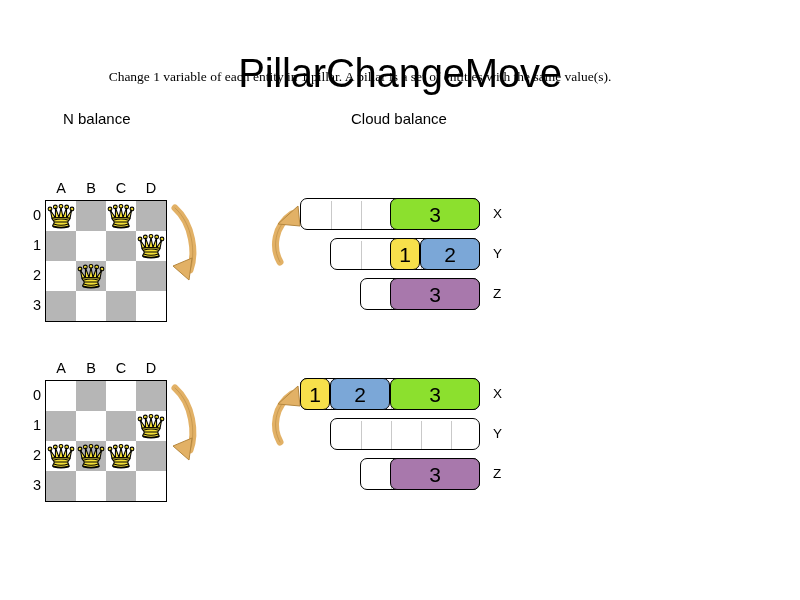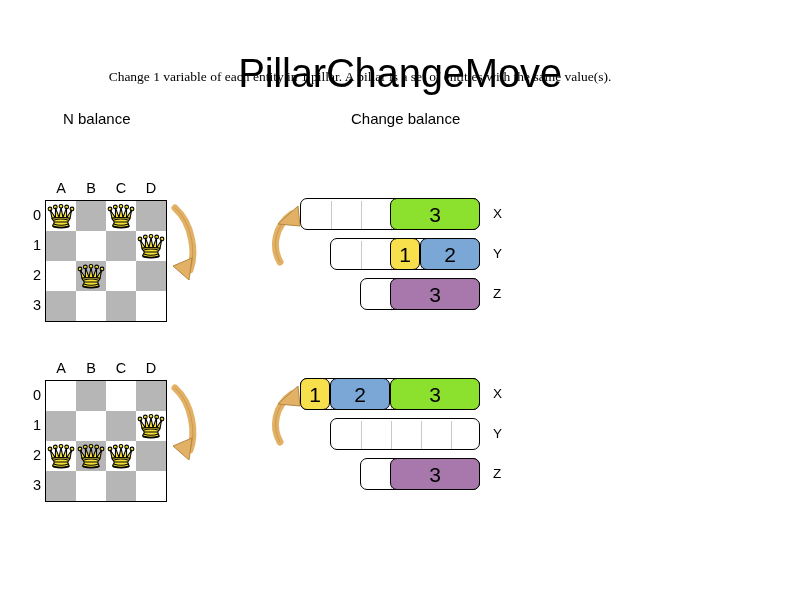--- a/index.html
+++ b/index.html
@@ -146,21 +146,21 @@
   #arrow-cloud-top    { left: 266px; top: 196px; }
   #arrow-cloud-bottom { left: 266px; top: 376px; }
 </style>
 </head>
 <body>
 
 <h1 id="title">PillarChangeMove</h1>
 <div id="subtitle">Change 1 variable of each entity in 1 pillar. A pillar is a set of entities with the same value(s).</div>
 
 <div class="section-header" id="hdr-nqueens">N balance</div>
-<div class="section-header" id="hdr-cloud">Change balance</div>
+<div class="section-header" id="hdr-cloud">Cloud balance</div>
 
 <div class="board-wrap" id="board-top">
   <div class="board">
       <div class="col-label" style="left: 0px;">A</div>
       <div class="col-label" style="left: 30px;">B</div>
       <div class="col-label" style="left: 60px;">C</div>
       <div class="col-label" style="left: 90px;">D</div>
       <div class="row-label" style="top: 7px;">0</div>
       <div class="row-label" style="top: 37px;">1</div>
       <div class="row-label" style="top: 67px;">2</div>

